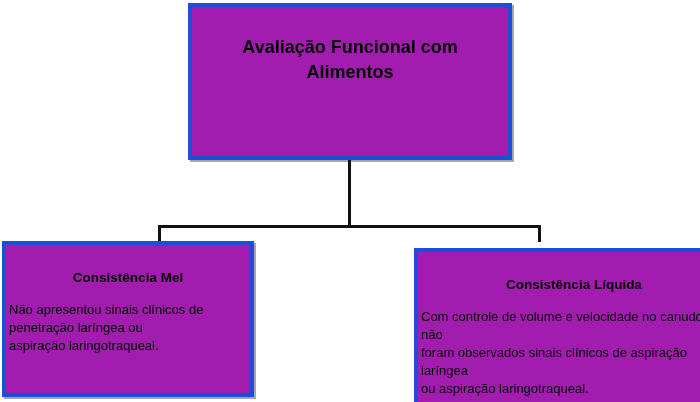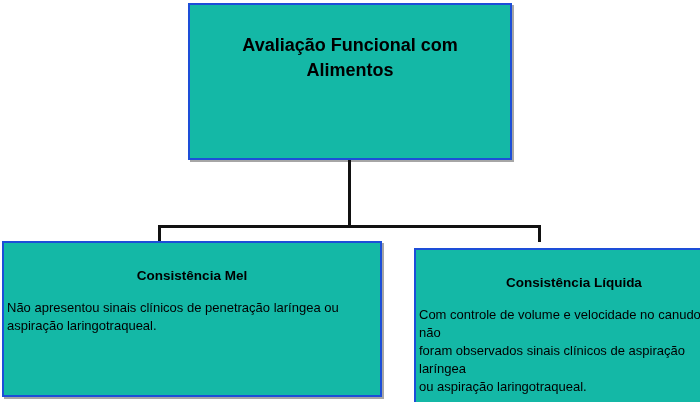--- a/index.html
+++ b/index.html
@@ -14,22 +14,22 @@
     width: 700px;
     height: 402px;
     background: #ffffff;
     font-family: "Liberation Sans", sans-serif;
     color: #000000;
     overflow: hidden;
   }
 
   .node {
     position: absolute;
-    background: #14b8a6;
-    border: 2px solid #1d4ed8;
+    background: #a21caf;
+    border: 4px solid #1d4ed8;
     box-shadow: 2px 2px 0 rgba(0,0,0,0.35);
   }
 
   .root-node {
     left: 188px;
     top: 3px;
     width: 324px;
     height: 157px;
   }
 
@@ -39,21 +39,21 @@
     font-size: 18px;
     line-height: 25px;
     font-weight: bold;
     text-align: center;
     white-space: pre-line;
   }
 
   .child-node-left {
     left: 2px;
     top: 241px;
-    width: 380px;
+    width: 252px;
     height: 156px;
   }
 
   .child-node-right {
     left: 376px;
     top: 248px;
     width: 320px;
     height: 187px;
     margin-left: 38px;
   }

